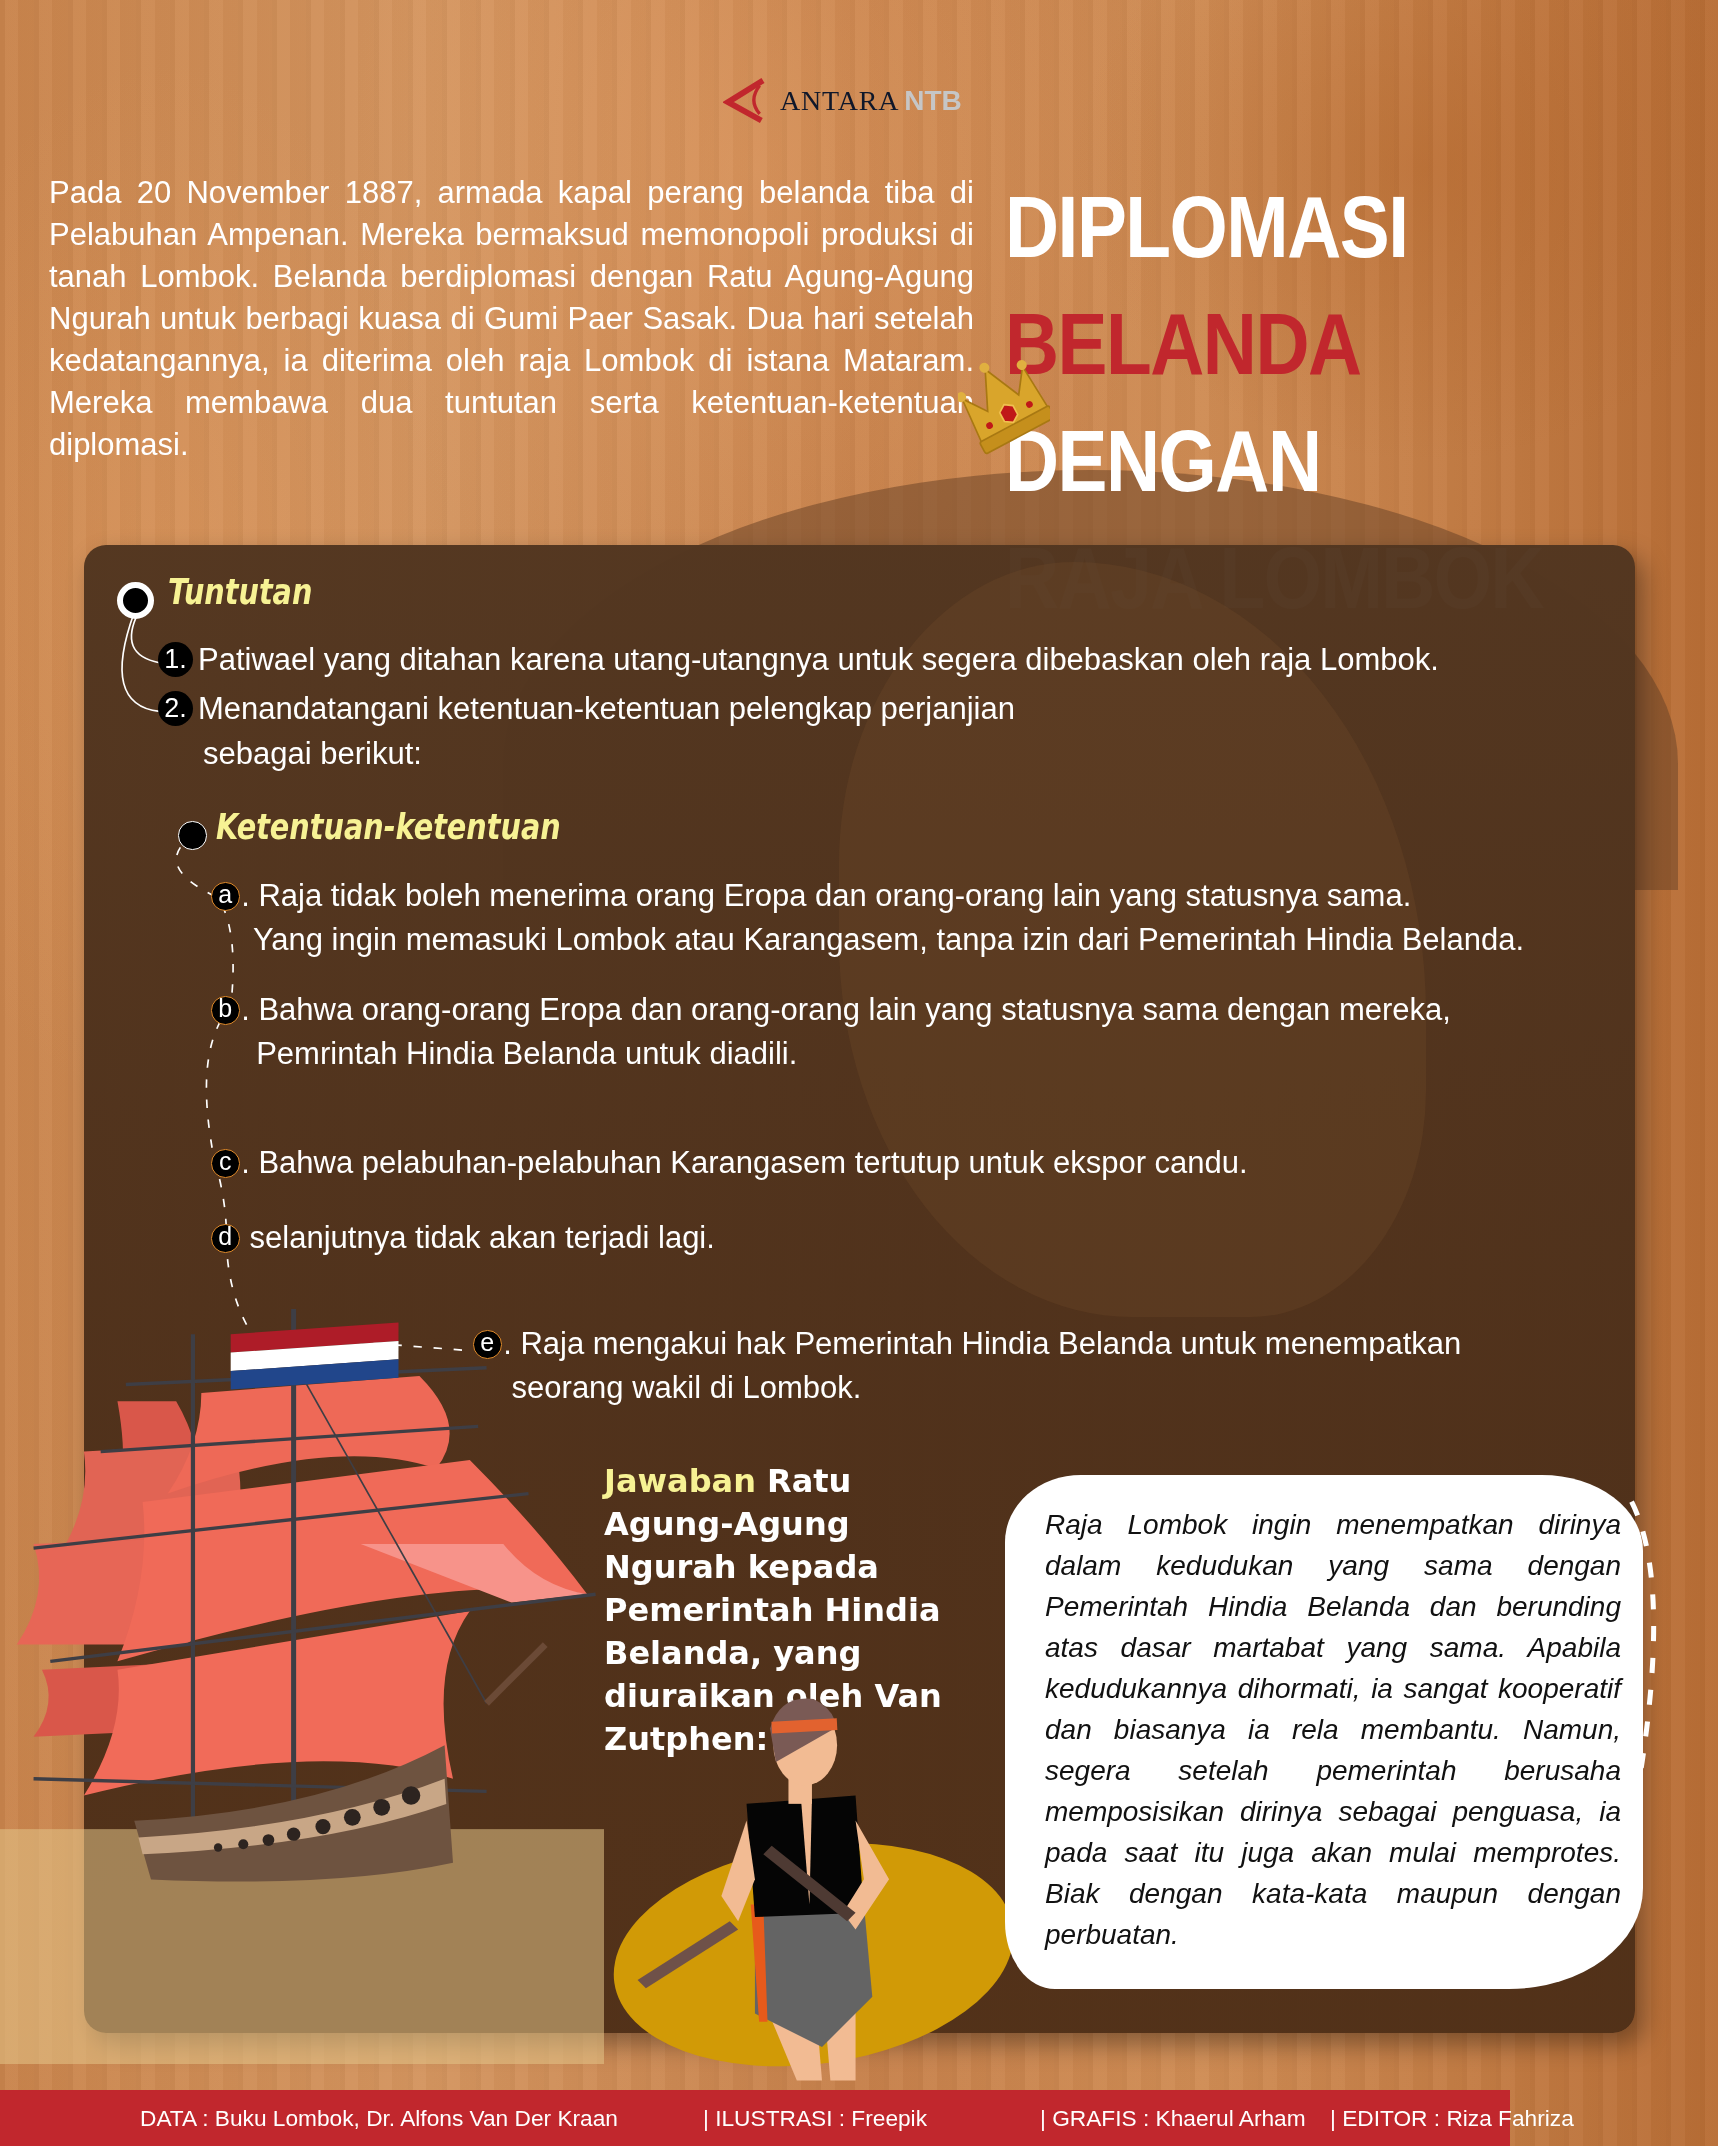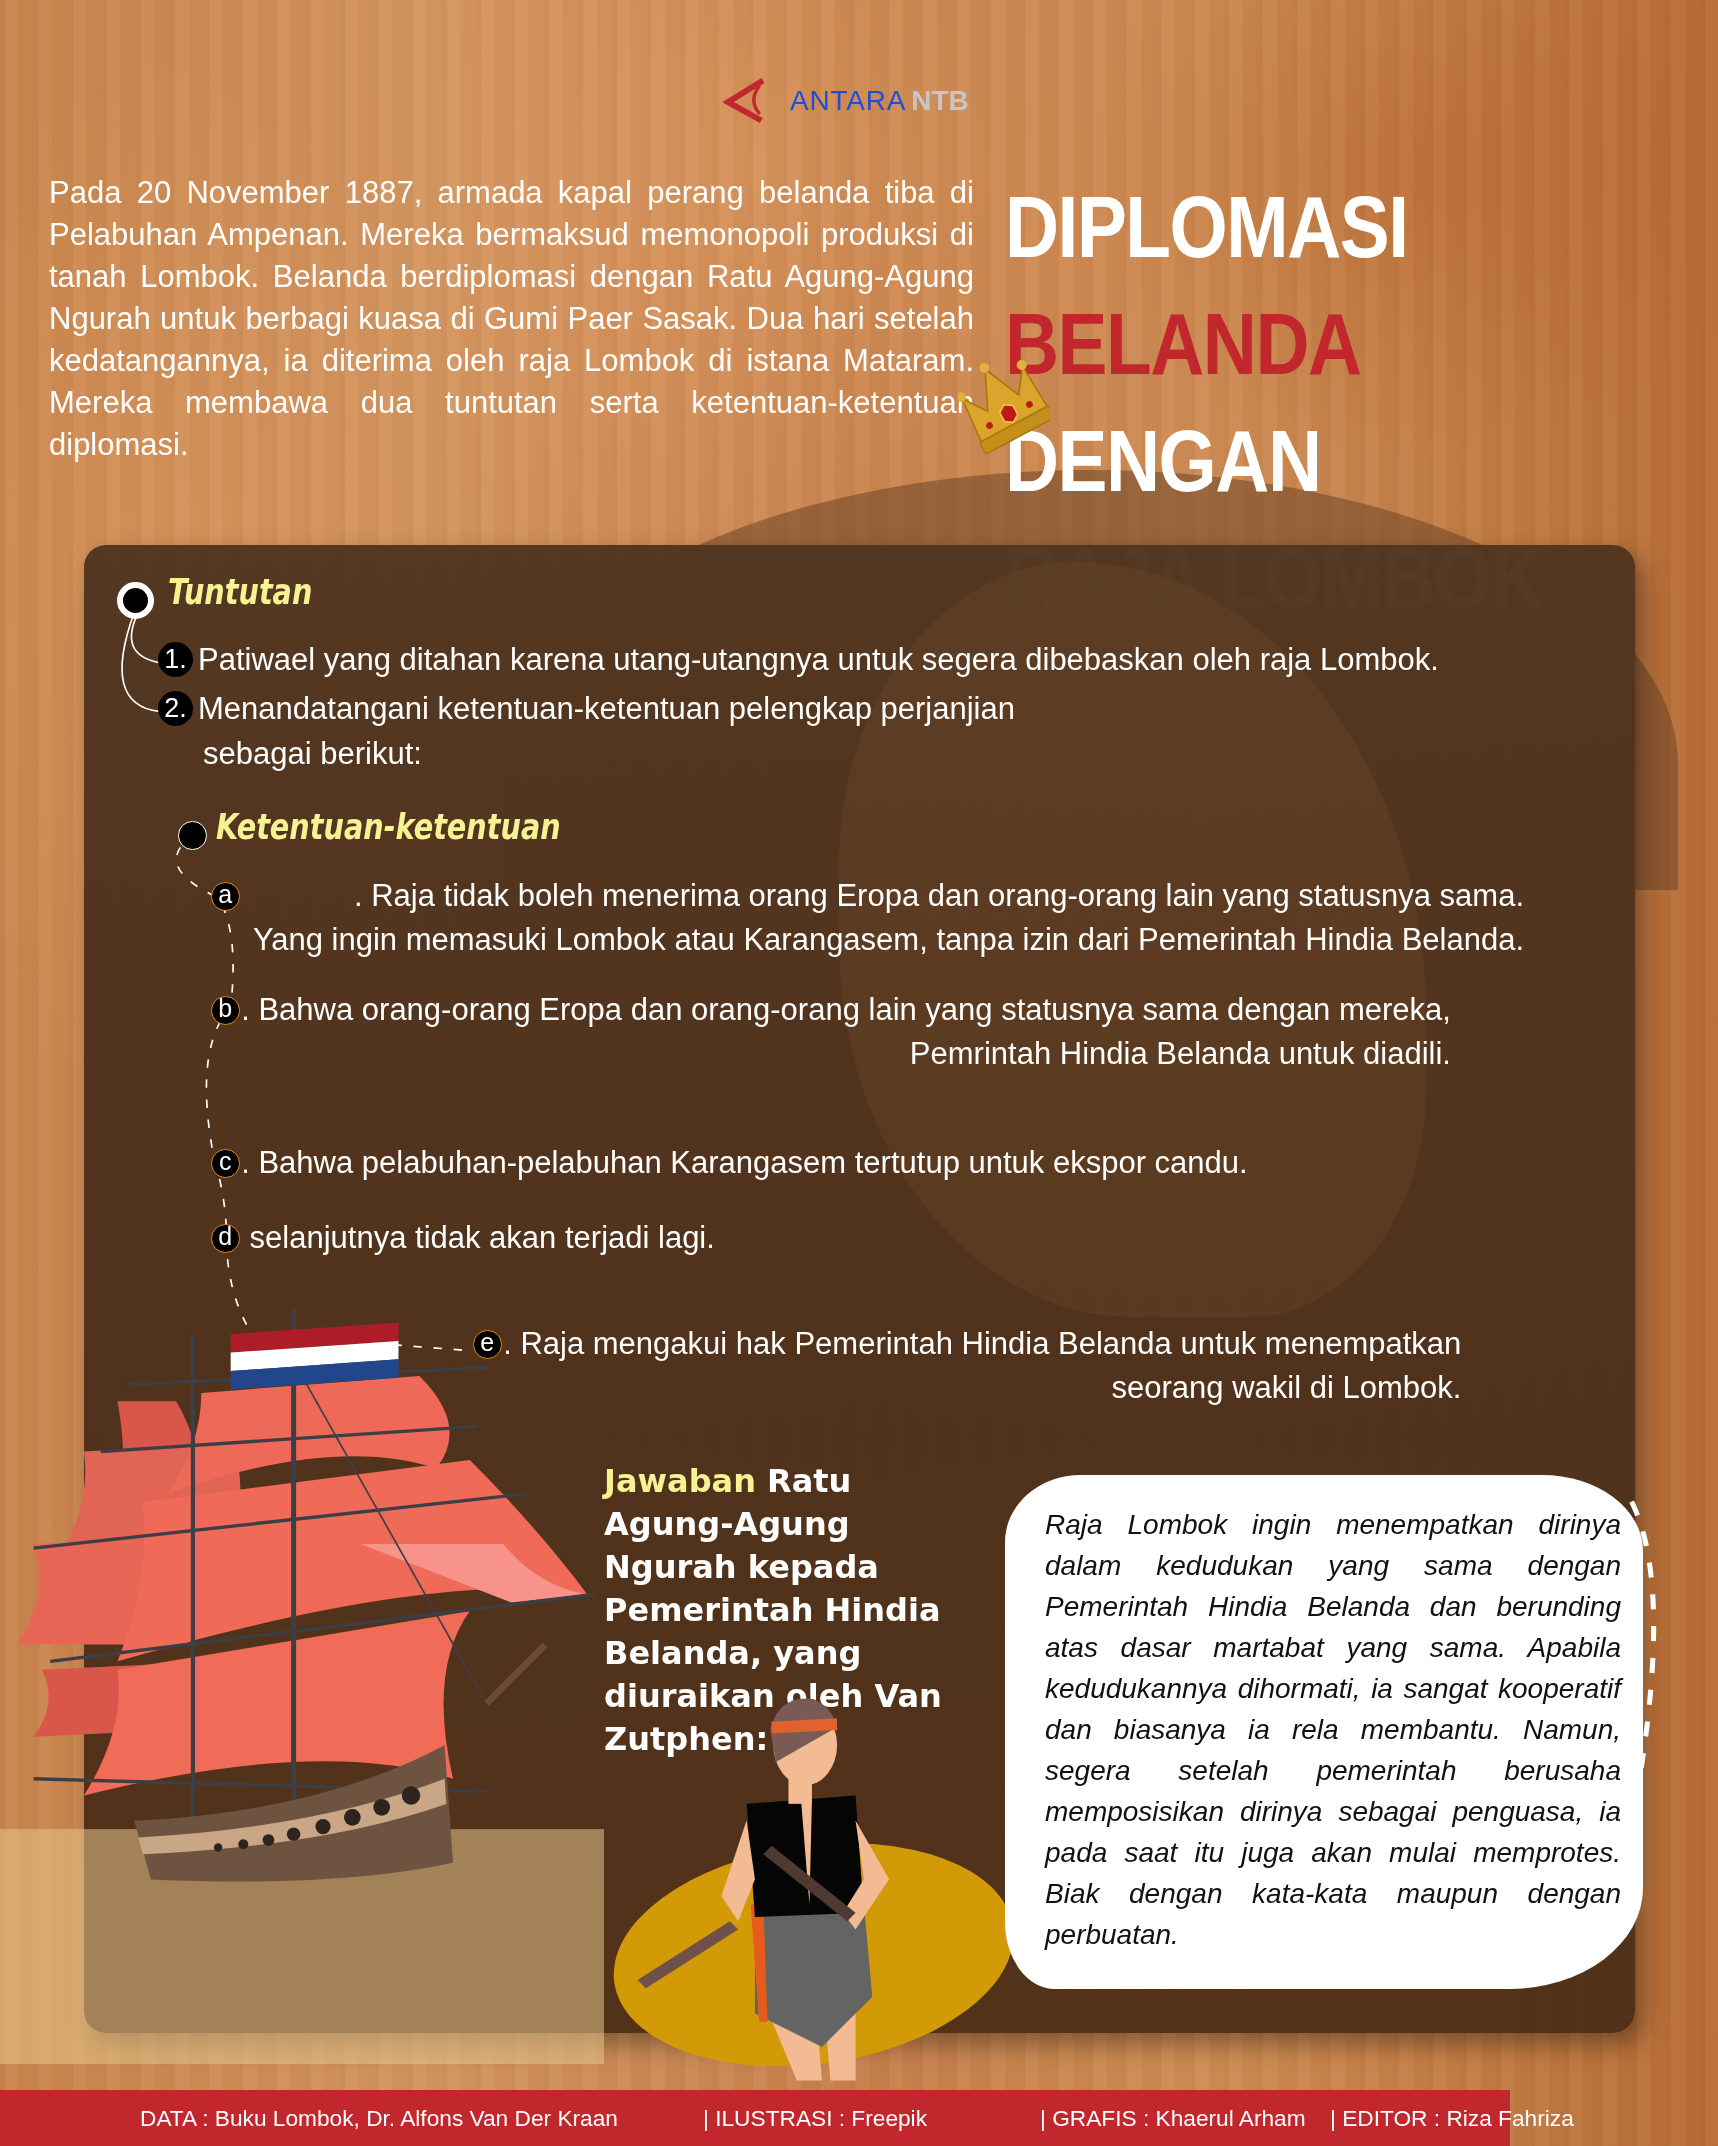--- a/index.html
+++ b/index.html
@@ -20,21 +20,21 @@
   }
   .mountain {
     position: absolute; left: 503px; top: 470px; width: 1175px; height: 420px;
     background: rgba(110,70,40,0.55);
     border-radius: 50% 50% 0 0 / 70% 70% 0 0;
   }
 
   
   .logo { position: absolute; left: 723px; top: 77px; height: 47px; display: flex; align-items: center; }
   .logo svg { width: 50px; height: 47px; }
-  .logo .antara { font-family: Liberation Sans, sans-serif; font-size: 28px; letter-spacing: 0.8px; color: #1d4ed8; margin-left: 17px; font-weight: 400; }
+  .logo .antara { font-family: Liberation Serif, serif; font-size: 28px; letter-spacing: 0.8px; color: #0f172a; margin-left: 7px; font-weight: 400; }
   .logo .ntb { font-family: "Liberation Sans", sans-serif; font-size: 28px; font-weight: 700; color: #c6c6c6; margin-left: 5px; }
 
   
   .intro {
     position: absolute; left: 49px; top: 172px; width: 925px;
     color: #fff; font-size: 31px; line-height: 42px; text-align: justify; text-align-last: left;
     font-family: "Liberation Sans", sans-serif;
   }
 
   
@@ -65,21 +65,21 @@
   .sec2 { position: absolute; left: 216px; top: 807px; font-size: 35px; transform: scaleX(0.82); transform-origin: left; }
 
   .ring-big { position: absolute; left: 117px; top: 582px; width: 37px; height: 37px; border-radius: 50%; background: #000; border: 6.7px solid #fff; }
   .ring-mid { position: absolute; left: 178px; top: 821px; width: 28.5px; height: 28.5px; border-radius: 50%; background: #000; border: 1.7px solid #fff; }
 
   .num { position: absolute; display: flex; align-items: flex-start; color: #fff; font-size: 31px; line-height: 45px; }
   .num .badge { width: 35px; height: 35px; border-radius: 50%; background: #000; color: #fff; font-size: 27px; line-height: 35px; text-align: center; margin-right: 5px; margin-top: 5px; flex: none; }
   .let { position: absolute; display: flex; color: #fff; font-size: 31px; line-height: 44px; }
   .let .badge { width: 28.5px; height: 28.5px; border-radius: 50%; background: #000; border: 1.7px solid #e08a2a; color: #fff; font-size: 25px; line-height: 23.5px; text-align: center; flex: none; margin-top: 8.4px; }
   .let .body { margin-left: 1.7px; }
-  .let .body div { white-space: nowrap; text-align: right; }
+  .let .body div { white-space: nowrap; }
 
   .path-svg { position: absolute; left: 0; top: 0; pointer-events: none; }
 
   
   .answer-h {
     position: absolute; left: 604px; top: 1460px; width: 369px;
     font-family: "DejaVu Sans", sans-serif; font-weight: 700; font-size: 32px; line-height: 43px; color: #fff;
   }
   .answer-h .y { color: #f7f294; }
 

